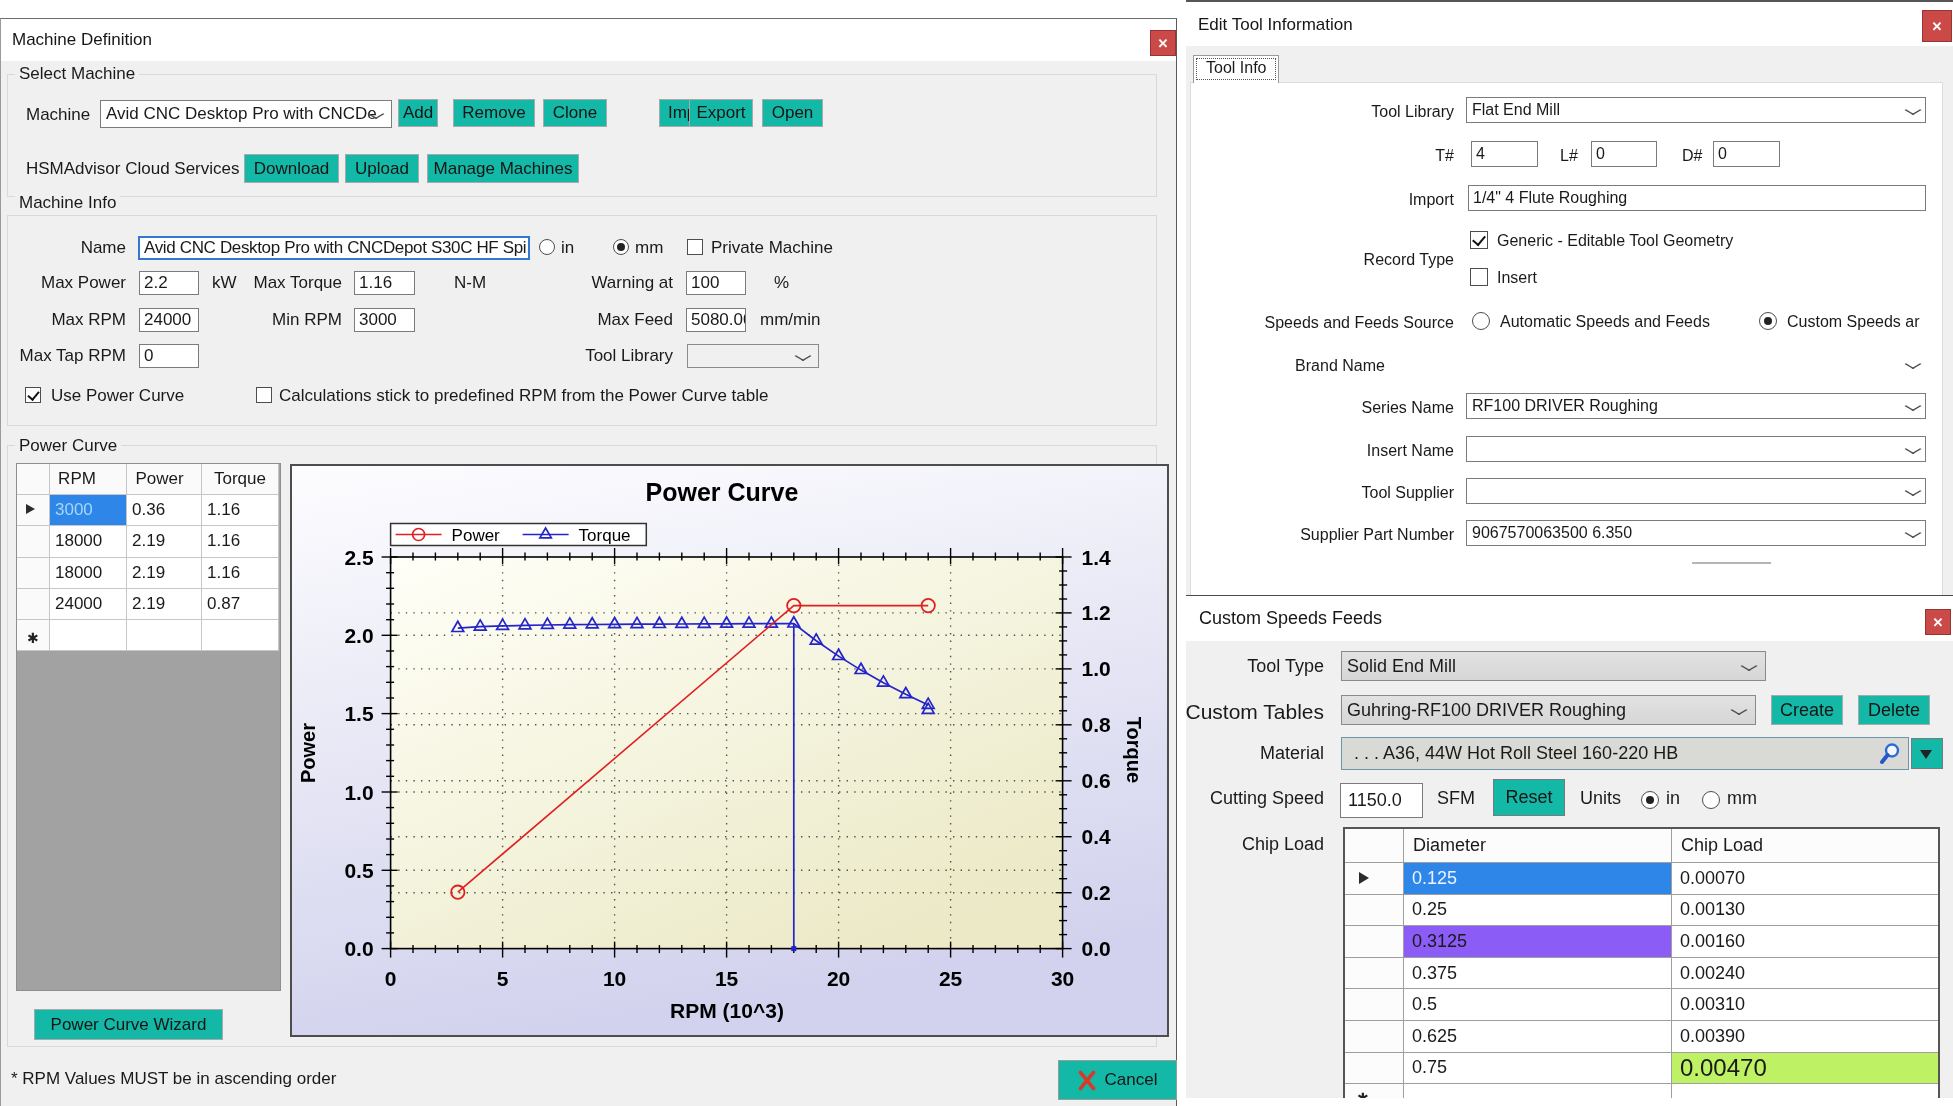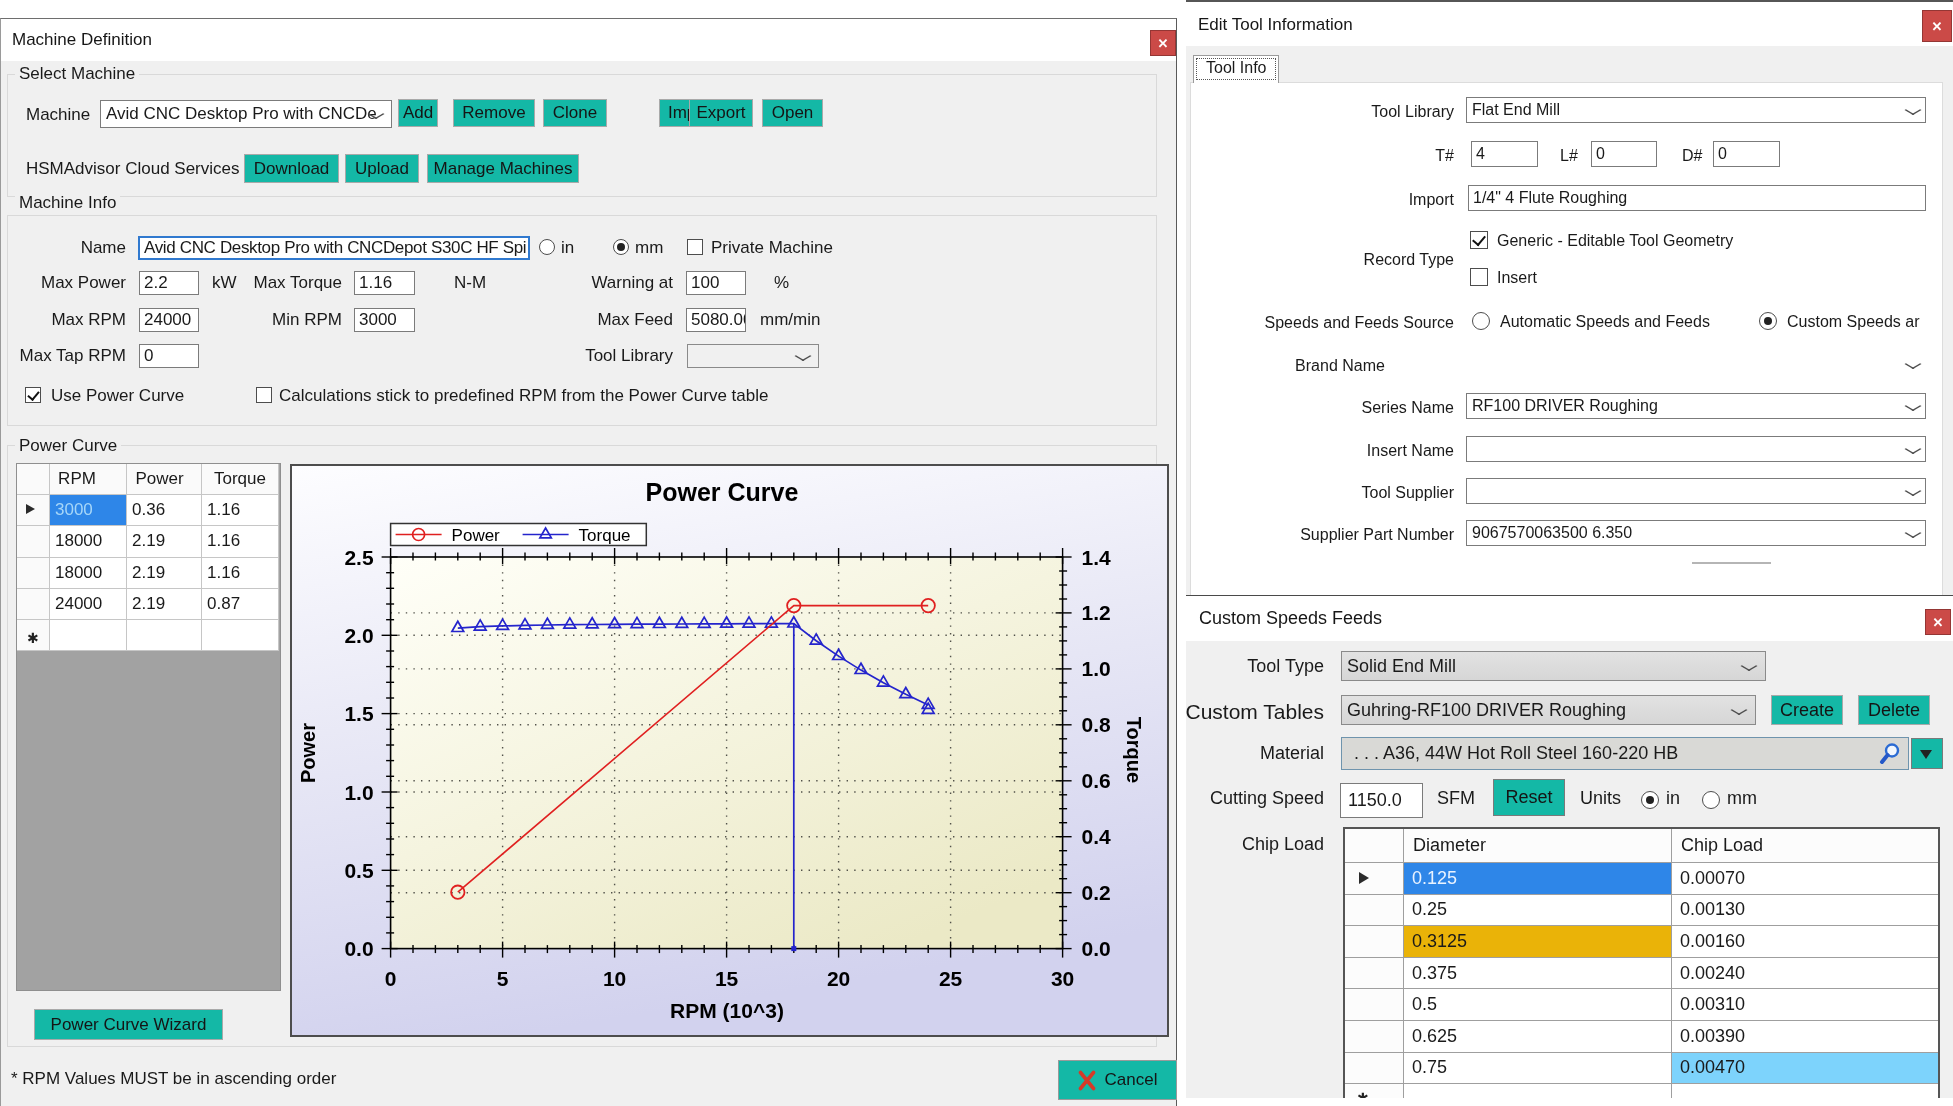--- a/index.html
+++ b/index.html
@@ -420,33 +420,33 @@
 <div style="position:absolute;box-sizing:border-box;background:#fcfcfc;border-right:1px solid #9f9f9f;border-bottom:1px solid #9f9f9f;display:flex;align-items:center;font-size:18px;padding-left:9px;left:0;top:0;width:59px;height:34.0px;"></div>
 <div style="position:absolute;box-sizing:border-box;background:#fcfcfc;border-right:1px solid #9f9f9f;border-bottom:1px solid #9f9f9f;display:flex;align-items:center;font-size:18px;padding-left:9px;left:59px;top:0;width:268px;height:34.0px;">Diameter</div>
 <div style="position:absolute;box-sizing:border-box;background:#fcfcfc;border-right:1px solid #9f9f9f;border-bottom:1px solid #9f9f9f;display:flex;align-items:center;font-size:18px;padding-left:9px;left:327px;top:0;width:270px;height:34.0px;">Chip Load</div>
 <div style="position:absolute;box-sizing:border-box;background:#fff;border-right:1px solid #9f9f9f;border-bottom:1px solid #9f9f9f;display:flex;align-items:center;font-size:18px;padding-left:8px;left:0;top:34.0px;width:59px;height:31.6px;background:#fcfcfc;"></div>
 <div style="position:absolute;box-sizing:border-box;background:#fff;border-right:1px solid #9f9f9f;border-bottom:1px solid #9f9f9f;display:flex;align-items:center;font-size:18px;padding-left:8px;left:59px;top:34.0px;width:268px;height:31.6px;background:#2e86e8;color:#eaf3ff;">0.125</div>
 <div style="position:absolute;box-sizing:border-box;background:#fff;border-right:1px solid #9f9f9f;border-bottom:1px solid #9f9f9f;display:flex;align-items:center;font-size:18px;padding-left:8px;left:327px;top:34.0px;width:270px;height:31.6px;">0.00070</div>
 <div style="position:absolute;box-sizing:border-box;background:#fff;border-right:1px solid #9f9f9f;border-bottom:1px solid #9f9f9f;display:flex;align-items:center;font-size:18px;padding-left:8px;left:0;top:65.6px;width:59px;height:31.6px;background:#fcfcfc;"></div>
 <div style="position:absolute;box-sizing:border-box;background:#fff;border-right:1px solid #9f9f9f;border-bottom:1px solid #9f9f9f;display:flex;align-items:center;font-size:18px;padding-left:8px;left:59px;top:65.6px;width:268px;height:31.6px;">0.25</div>
 <div style="position:absolute;box-sizing:border-box;background:#fff;border-right:1px solid #9f9f9f;border-bottom:1px solid #9f9f9f;display:flex;align-items:center;font-size:18px;padding-left:8px;left:327px;top:65.6px;width:270px;height:31.6px;">0.00130</div>
 <div style="position:absolute;box-sizing:border-box;background:#fff;border-right:1px solid #9f9f9f;border-bottom:1px solid #9f9f9f;display:flex;align-items:center;font-size:18px;padding-left:8px;left:0;top:97.2px;width:59px;height:31.6px;background:#fcfcfc;"></div>
-<div style="position:absolute;box-sizing:border-box;background:#eab308;border-right:1px solid #9f9f9f;border-bottom:1px solid #9f9f9f;display:flex;align-items:center;font-size:18px;padding-left:8px;left:59px;top:97.2px;width:268px;height:31.6px;">0.3125</div>
+<div style="position:absolute;box-sizing:border-box;background:#8b5cf6;border-right:1px solid #9f9f9f;border-bottom:1px solid #9f9f9f;display:flex;align-items:center;font-size:18px;padding-left:8px;left:59px;top:97.2px;width:268px;height:31.6px;">0.3125</div>
 <div style="position:absolute;box-sizing:border-box;background:#fff;border-right:1px solid #9f9f9f;border-bottom:1px solid #9f9f9f;display:flex;align-items:center;font-size:18px;padding-left:8px;left:327px;top:97.2px;width:270px;height:31.6px;">0.00160</div>
 <div style="position:absolute;box-sizing:border-box;background:#fff;border-right:1px solid #9f9f9f;border-bottom:1px solid #9f9f9f;display:flex;align-items:center;font-size:18px;padding-left:8px;left:0;top:128.8px;width:59px;height:31.6px;background:#fcfcfc;"></div>
 <div style="position:absolute;box-sizing:border-box;background:#fff;border-right:1px solid #9f9f9f;border-bottom:1px solid #9f9f9f;display:flex;align-items:center;font-size:18px;padding-left:8px;left:59px;top:128.8px;width:268px;height:31.6px;">0.375</div>
 <div style="position:absolute;box-sizing:border-box;background:#fff;border-right:1px solid #9f9f9f;border-bottom:1px solid #9f9f9f;display:flex;align-items:center;font-size:18px;padding-left:8px;left:327px;top:128.8px;width:270px;height:31.6px;">0.00240</div>
 <div style="position:absolute;box-sizing:border-box;background:#fff;border-right:1px solid #9f9f9f;border-bottom:1px solid #9f9f9f;display:flex;align-items:center;font-size:18px;padding-left:8px;left:0;top:160.4px;width:59px;height:31.6px;background:#fcfcfc;"></div>
 <div style="position:absolute;box-sizing:border-box;background:#fff;border-right:1px solid #9f9f9f;border-bottom:1px solid #9f9f9f;display:flex;align-items:center;font-size:18px;padding-left:8px;left:59px;top:160.4px;width:268px;height:31.6px;">0.5</div>
 <div style="position:absolute;box-sizing:border-box;background:#fff;border-right:1px solid #9f9f9f;border-bottom:1px solid #9f9f9f;display:flex;align-items:center;font-size:18px;padding-left:8px;left:327px;top:160.4px;width:270px;height:31.6px;">0.00310</div>
 <div style="position:absolute;box-sizing:border-box;background:#fff;border-right:1px solid #9f9f9f;border-bottom:1px solid #9f9f9f;display:flex;align-items:center;font-size:18px;padding-left:8px;left:0;top:192.0px;width:59px;height:31.6px;background:#fcfcfc;"></div>
 <div style="position:absolute;box-sizing:border-box;background:#fff;border-right:1px solid #9f9f9f;border-bottom:1px solid #9f9f9f;display:flex;align-items:center;font-size:18px;padding-left:8px;left:59px;top:192.0px;width:268px;height:31.6px;">0.625</div>
 <div style="position:absolute;box-sizing:border-box;background:#fff;border-right:1px solid #9f9f9f;border-bottom:1px solid #9f9f9f;display:flex;align-items:center;font-size:18px;padding-left:8px;left:327px;top:192.0px;width:270px;height:31.6px;">0.00390</div>
 <div style="position:absolute;box-sizing:border-box;background:#fff;border-right:1px solid #9f9f9f;border-bottom:1px solid #9f9f9f;display:flex;align-items:center;font-size:18px;padding-left:8px;left:0;top:223.6px;width:59px;height:31.6px;background:#fcfcfc;"></div>
 <div style="position:absolute;box-sizing:border-box;background:#fff;border-right:1px solid #9f9f9f;border-bottom:1px solid #9f9f9f;display:flex;align-items:center;font-size:18px;padding-left:8px;left:59px;top:223.6px;width:268px;height:31.6px;">0.75</div>
-<div style="position:absolute;box-sizing:border-box;background:#7dd3fc;border-right:1px solid #9f9f9f;border-bottom:1px solid #9f9f9f;display:flex;align-items:center;font-size:18px;padding-left:8px;left:327px;top:223.6px;width:270px;height:31.6px;">0.00470</div>
+<div style="position:absolute;box-sizing:border-box;background:#bef264;border-right:1px solid #9f9f9f;border-bottom:1px solid #9f9f9f;display:flex;align-items:center;font-size:24px;padding-left:8px;left:327px;top:223.6px;width:270px;height:31.6px;">0.00470</div>
 <div style="position:absolute;box-sizing:border-box;background:#fff;border-right:1px solid #9f9f9f;border-bottom:1px solid #9f9f9f;display:flex;align-items:center;font-size:18px;padding-left:8px;left:0;top:255.2px;width:59px;height:31.6px;background:#fcfcfc;"></div>
 <div style="position:absolute;box-sizing:border-box;background:#fff;border-right:1px solid #9f9f9f;border-bottom:1px solid #9f9f9f;display:flex;align-items:center;font-size:18px;padding-left:8px;left:59px;top:255.2px;width:268px;height:31.6px;"></div>
 <div style="position:absolute;box-sizing:border-box;background:#fff;border-right:1px solid #9f9f9f;border-bottom:1px solid #9f9f9f;display:flex;align-items:center;font-size:18px;padding-left:8px;left:327px;top:255.2px;width:270px;height:31.6px;"></div>
 <div style="position:absolute;left:14px;top:43px;width:0;height:0;border-left:10px solid #2b2b2b;border-top:6px solid transparent;border-bottom:6px solid transparent;"></div>
 <div style="position:absolute;left:12px;top:261px;font-size:14px;color:#222;">✱</div>
 </div>
 </div>
 
 </body></html>

